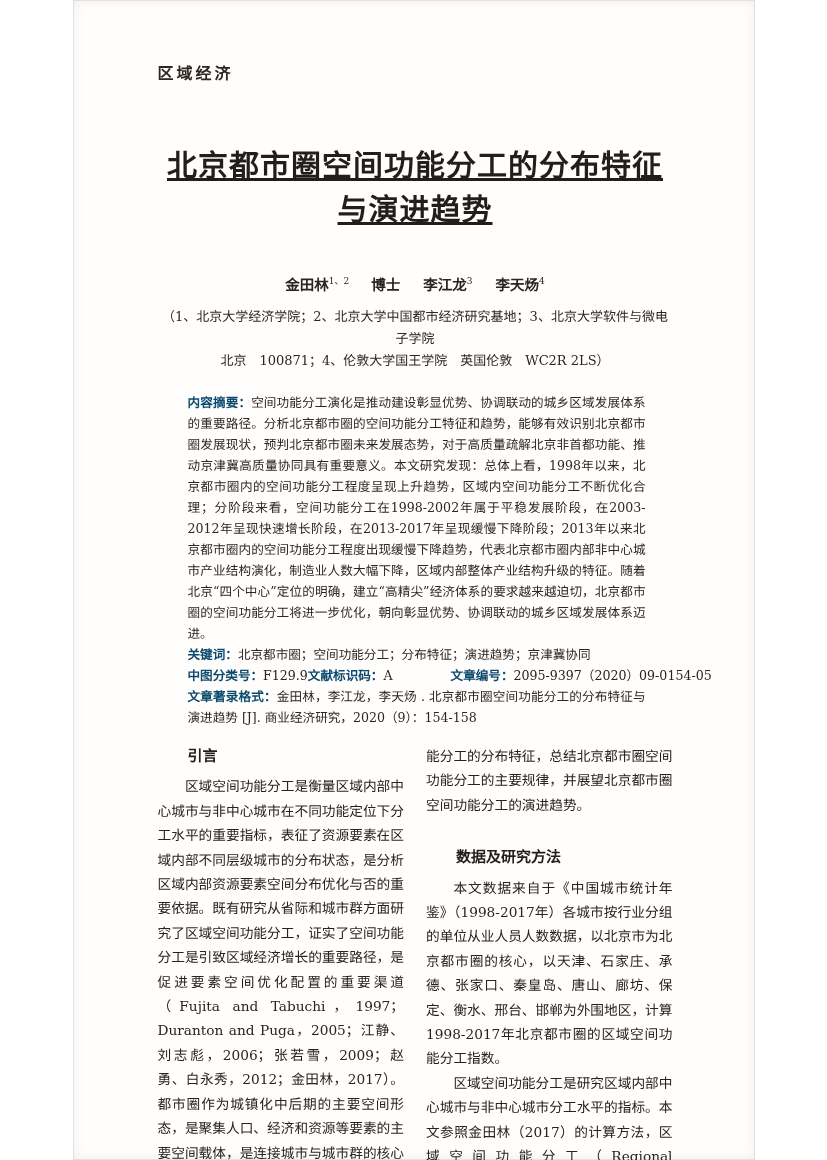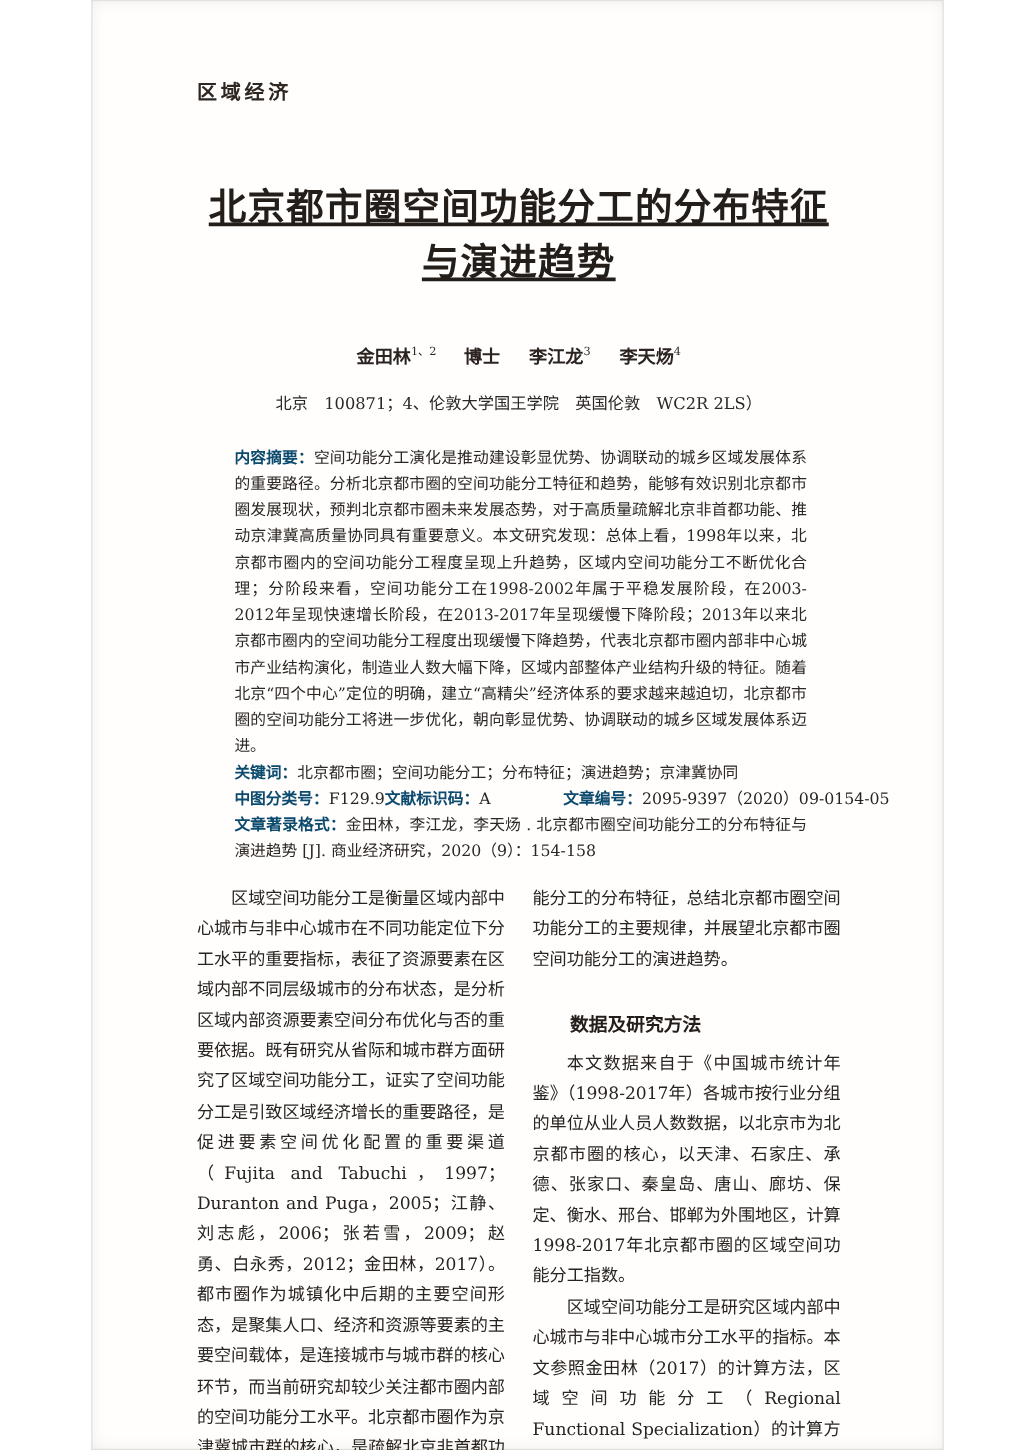--- a/index.html
+++ b/index.html
@@ -30,21 +30,21 @@
     font-size: 30px; font-weight: bold; letter-spacing: 1px; color: #241e1a; text-decoration: underline;
   }
   .authors {
     margin-top: 44px; text-align: center;
     font-family: "DejaVu Sans", sans-serif;
     font-weight: bold; font-size: 14.5px; color: #2b2420;
   }
   .authors .grp { margin: 0 9px; }
   .authors sup { font-family: "DejaVu Serif", serif; font-weight: normal; font-size: 9px; text-align: center; }
   .authors .degree { margin-left: 22px; }
-  .affil { margin-top: 19px; text-align: center; font-size: 13px; line-height: 22px; color: #2d2723; }
+  .affil { margin-top: 0; text-align: center; font-size: 13px; line-height: 22px; color: #2d2723; }
   .affil.first { margin-top: 12px; }
 
   
   .frontmatter { margin: 20px 27px 0 30px; }
   .fm-p { margin: 0; font-size: 12.6px; line-height: 21px; text-align: justify; color: #2d2723; }
   .lbl { font-family: "DejaVu Sans", sans-serif; font-weight: bold; color: #0c4a6e; font-style: normal; }
   .meta-line { margin: 0; font-size: 12.6px; line-height: 21px; white-space: nowrap; }
   .meta-line .pair1 { }
   .meta-line .pair2 { margin-right: 58px; }
 
@@ -78,36 +78,38 @@
   <div class="header-rule"></div>
 
   <h1 class="title">北京都市圈空间功能分工的分布特征与演进趋势</h1>
 
   <div class="authors">
     <span class="grp"><span>金田林</span><sup>1、2</sup><span class="degree">博士</span></span>
     <span class="grp"><span>李江龙</span><sup>3</sup></span>
     <span class="grp"><span>李天炀</span><sup>4</sup></span>
   </div>
 
+  <div class="affil first">（1、北京大学经济学院；2、北京大学中国都市经济研究基地；3、北京大学软件与微电子学院</div>
   <div class="affil">北京　100871；4、伦敦大学国王学院　英国伦敦　WC2R 2LS）</div>
 
   <div class="frontmatter">
     <p class="fm-p"><span class="lbl">内容摘要：</span><span>空间功能分工演化是推动建设彰显优势、协调联动的城乡区域发展体系的重要路径。分析北京都市圈的空间功能分工特征和趋势，能够有效识别北京都市圈发展现状，预判北京都市圈未来发展态势，对于高质量疏解北京非首都功能、推动京津冀高质量协同具有重要意义。本文研究发现：总体上看，1998年以来，北京都市圈内的空间功能分工程度呈现上升趋势，区域内空间功能分工不断优化合理；分阶段来看，空间功能分工在1998-2002年属于平稳发展阶段，在2003-2012年呈现快速增长阶段，在2013-2017年呈现缓慢下降阶段；2013年以来北京都市圈内的空间功能分工程度出现缓慢下降趋势，代表北京都市圈内部非中心城市产业结构演化，制造业人数大幅下降，区域内部整体产业结构升级的特征。随着北京“四个中心”定位的明确，建立“高精尖”经济体系的要求越来越迫切，北京都市圈的空间功能分工将进一步优化，朝向彰显优势、协调联动的城乡区域发展体系迈进。</span></p>
 
     <p class="fm-p"><span class="lbl">关键词：</span><span>北京都市圈；空间功能分工；分布特征；演进趋势；京津冀协同</span></p>
 
     <p class="meta-line">
       <span class="pair1"><span class="lbl">中图分类号：</span><span>F129.9</span></span><span class="pair2"><span class="lbl">文献标识码：</span><span>A</span></span><span><span class="lbl">文章编号：</span><span>2095-9397（2020）09-0154-05</span></span>
     </p>
 
     <p class="fm-p"><span class="lbl">文章著录格式：</span><span>金田林，李江龙，李天炀 . 北京都市圈空间功能分工的分布特征与演进趋势 [J]. 商业经济研究，2020（9）：154-158</span></p>
   </div>
 
   <div class="columns">
     <div class="col">
+      <h3>引言</h3>
       <p class="indent">区域空间功能分工是衡量区域内部中心城市与非中心城市在不同功能定位下分工水平的重要指标，表征了资源要素在区域内部不同层级城市的分布状态，是分析区域内部资源要素空间分布优化与否的重要依据。既有研究从省际和城市群方面研究了区域空间功能分工，证实了空间功能分工是引致区域经济增长的重要路径，是促进要素空间优化配置的重要渠道（Fujita and Tabuchi，1997；Duranton and Puga，2005；江静、刘志彪，2006；张若雪，2009；赵勇、白永秀，2012；金田林，2017）。都市圈作为城镇化中后期的主要空间形态，是聚集人口、经济和资源等要素的主要空间载体，是连接城市与城市群的核心环节，而当前研究却较少关注都市圈内部的空间功能分工水平。北京都市圈作为京津冀城市群的核心，是疏解北京非首都功能、推动京津冀协同发展的重要载体。然而，当前围绕京津存在的“环京津贫困带”，说明北京都市圈的空间功能分工远没有达到优化合理的水平，仍需要进一步分析和识别北京都市群的空间功能分工的分布特征和演进趋势，为高质量疏解北京非首都功能、推动京津冀高质量协同提供重要理论依据。本文从空间经济学的角度出发，利用1998-2017年北京都市圈各城市按行业分组的单位从业人员人数数据，通过构建空间功能分工指数，分析北京都市圈空间功</p>
     </div>
     <div class="col">
       <p>能分工的分布特征，总结北京都市圈空间功能分工的主要规律，并展望北京都市圈空间功能分工的演进趋势。</p>
       <h3 class="spaced">数据及研究方法</h3>
       <p class="indent">本文数据来自于《中国城市统计年鉴》（1998-2017年）各城市按行业分组的单位从业人员人数数据，以北京市为北京都市圈的核心，以天津、石家庄、承德、张家口、秦皇岛、唐山、廊坊、保定、衡水、邢台、邯郸为外围地区，计算1998-2017年北京都市圈的区域空间功能分工指数。</p>
       <p class="indent">区域空间功能分工是研究区域内部中心城市与非中心城市分工水平的指标。本文参照金田林（2017）的计算方法，区域空间功能分工（Regional Functional Specialization）的计算方法是，以中心城市的“生产性服务业从业人员 / 制造业从业人员”与非中心城市的“生产性服务业从业人员 / 制造业从业人员”的比值来衡量区域空间功能分工情况。其中，按照《中国城市统计年鉴》中“人口、劳动力及土地资源”部分中的“按行业分组的单位从业人员”条目中进行统计的行业，选取“交通运输、仓储及邮政业，信息传输、计算机服务和软件业，金融业，房地产业，租赁和商业服务业，科学研究、技术服务和地质勘查业，居民服务和其他服务业”作为生产性服务业的代表，选取“采矿业，制造业，电力、燃气及水的生产和供应业，建筑业”</p>
     </div>
   </div>
 

